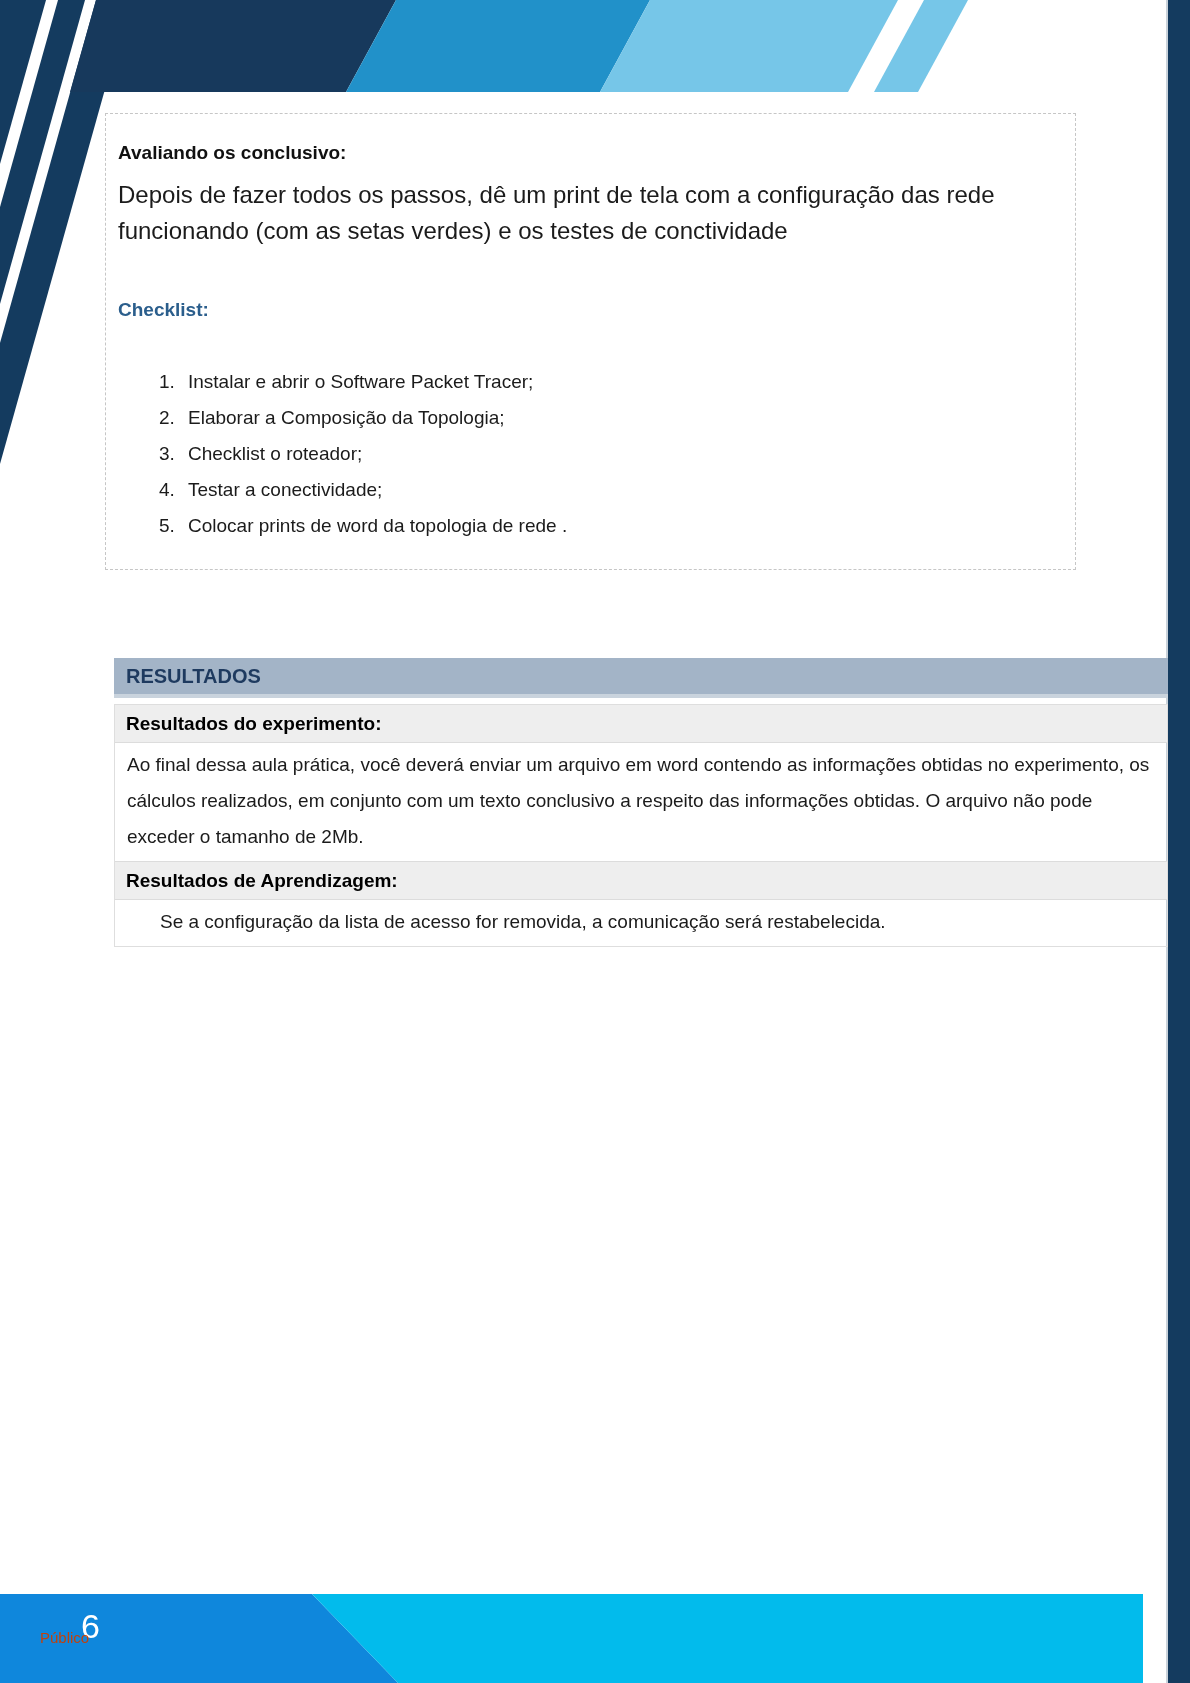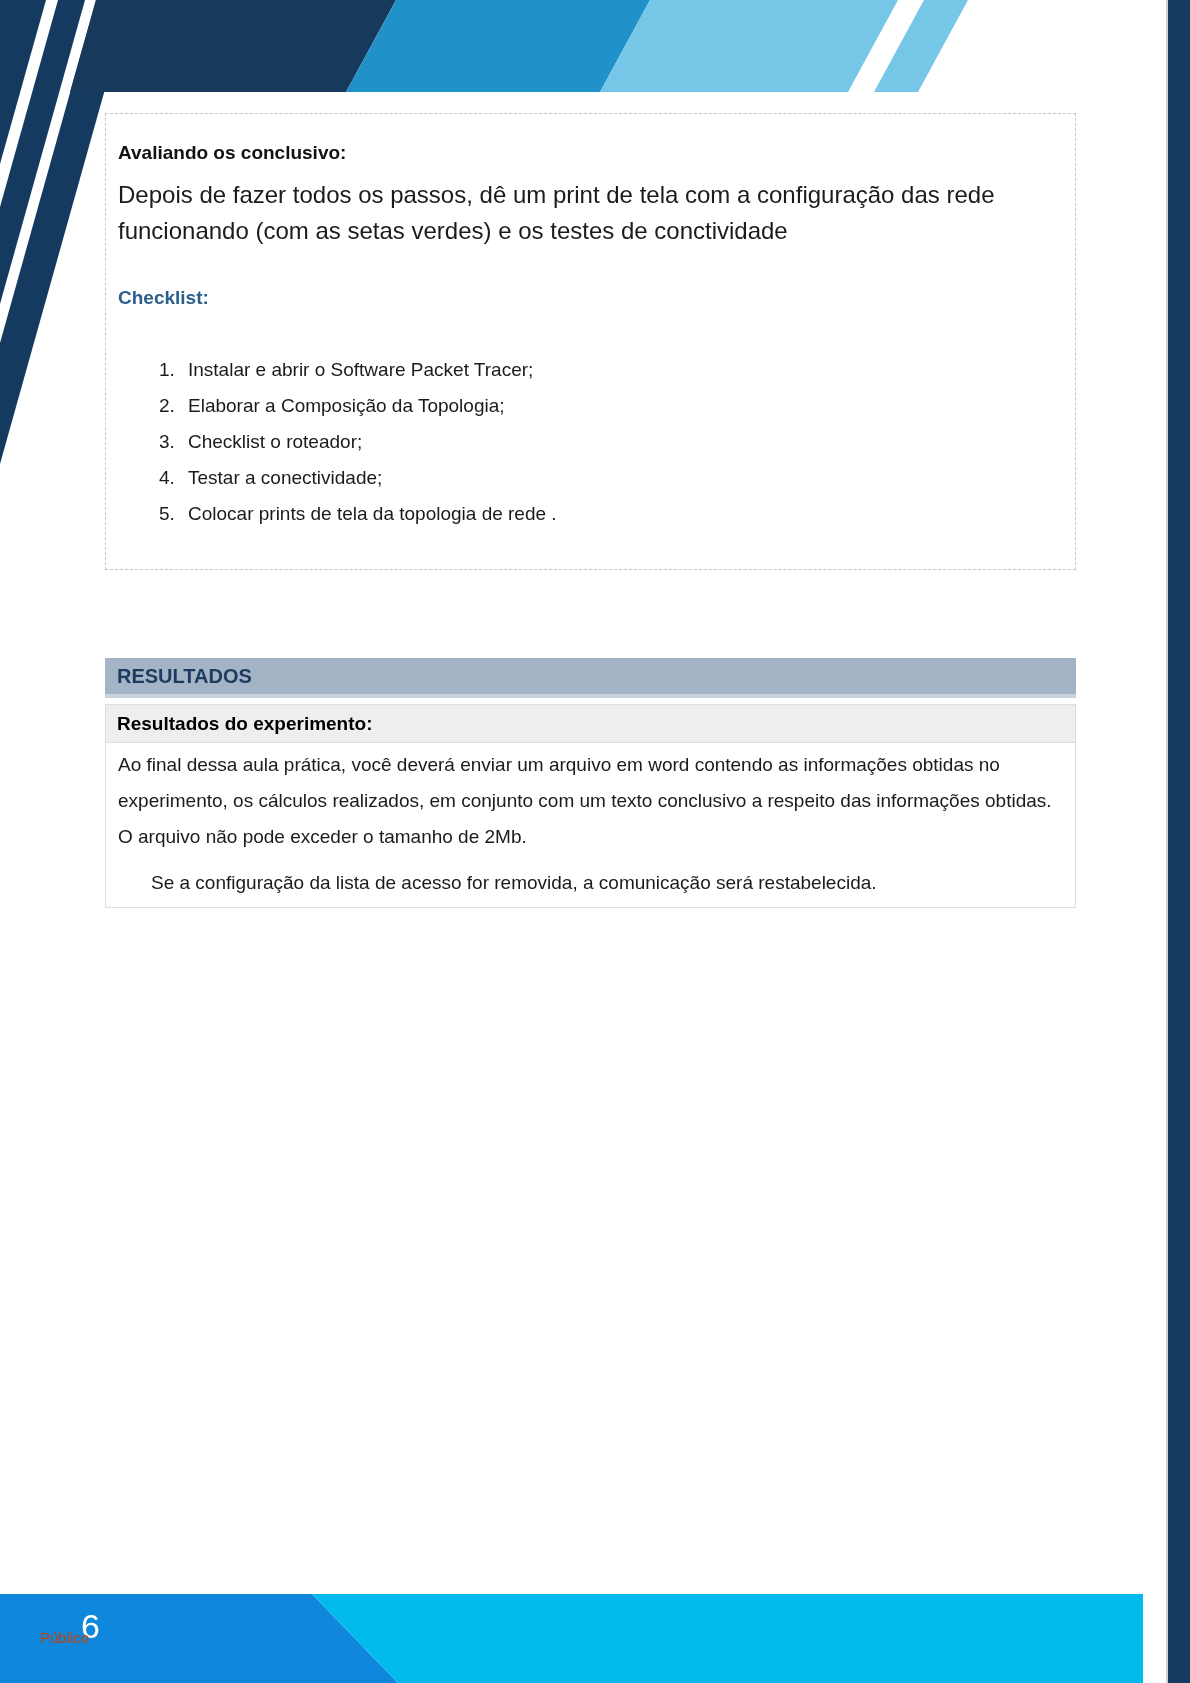--- a/index.html
+++ b/index.html
@@ -24,29 +24,29 @@
   
   .eval-box{
     position:absolute;left:105px;top:113px;width:971px;height:457px;
     box-sizing:border-box;
     border:1px dashed #c6c6c6;
     padding:28px 20px 0 12px;
   }
   .eval-box h3{margin:0;font-size:19px;line-height:22px;font-weight:bold;color:#111111;}
   .eval-box .body-par{margin:13px 0 0 0;font-size:24px;line-height:36px;max-width:939px;}
   .heading-blue{color:#2B5E8C !important;}
-  .eval-box .checklist-title{margin-top:38px;}
+  .eval-box .checklist-title{margin-top:50px;}
   .eval-box ol{
     margin:50px 0 0 0;padding:0 0 0 62px;
     font-size:19px;line-height:21px;
   }
   .eval-box ol li{margin-bottom:15px;padding-left:8px;}
 
   
-  .results{position:absolute;left:105px;top:658px;width:971px;border-radius:21px;}
+  .results{position:absolute;left:114px;top:658px;width:1054px;border-radius:21px;}
   .results-titlebar{
     height:36px;line-height:36px;
     background:#A3B4C7;
     border-bottom:4px solid #C9D3DD;
     padding-left:12px;
     font-size:20px;font-weight:bold;color:#1E3A5F;
   }
   .results-body{
     margin-top:6px;
     border:1px solid #dedede;border-top:none;
@@ -95,34 +95,37 @@
 
   <section class="eval-box">
     <h3>Avaliando os conclusivo:</h3>
     <p class="body-par">Depois de fazer todos os passos, dê um print de tela com a configuração das rede funcionando (com as setas verdes) e os testes de conctividade</p>
     <h3 class="heading-blue checklist-title">Checklist:</h3>
     <ol>
       <li>Instalar e abrir o Software Packet Tracer;</li>
       <li>Elaborar a Composição da Topologia;</li>
       <li>Checklist o roteador;</li>
       <li>Testar a conectividade;</li>
-      <li>Colocar prints de tela da topologia de rede .</li>
+      <li>Colocar prints de word da topologia de rede .</li>
     </ol>
   </section>
 
   <section class="results">
     <div class="results-titlebar">
       <span>RESULTADOS</span>
     </div>
     <div class="results-body">
       <div class="subrow">
         <span>Resultados do experimento:</span>
       </div>
       <div class="cell">
         <p>Ao final dessa aula prática, você deverá enviar um arquivo em word contendo as informações obtidas no experimento, os cálculos realizados, em conjunto com um texto conclusivo a respeito das informações obtidas. O arquivo não pode exceder o tamanho de 2Mb.</p>
+      </div>
+      <div class="subrow">
+        <span>Resultados de Aprendizagem:</span>
       </div>
       <div class="cell cell-indent">
         <p>Se a configuração da lista de acesso for removida, a comunicação será restabelecida.</p>
       </div>
     </div>
   </section>
 
   <svg class="footer-banner" width="1190" height="89" viewBox="0 0 1190 89" style="top:1594px;position:absolute;">
     <polygon points="0,0 312,0 398,89 0,89" fill="#0F87DC"></polygon>
     <polygon points="312,0 1143,0 1143,89 398,89" fill="#02BBEC"></polygon>

